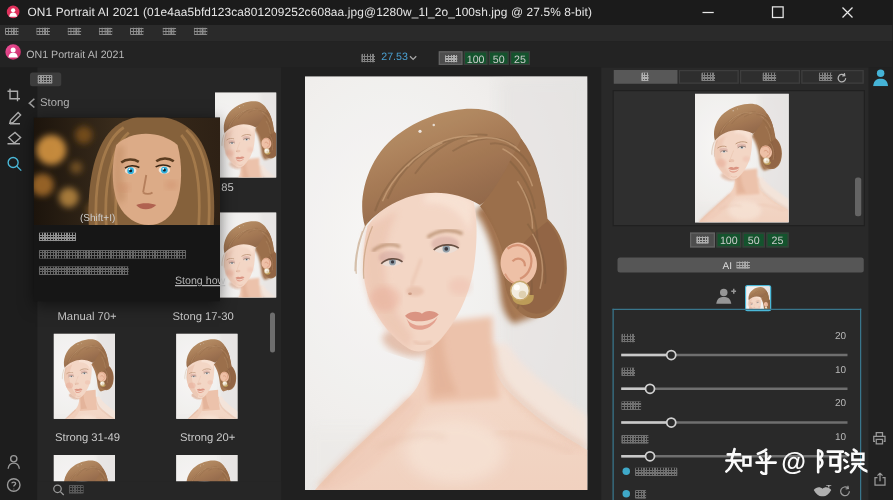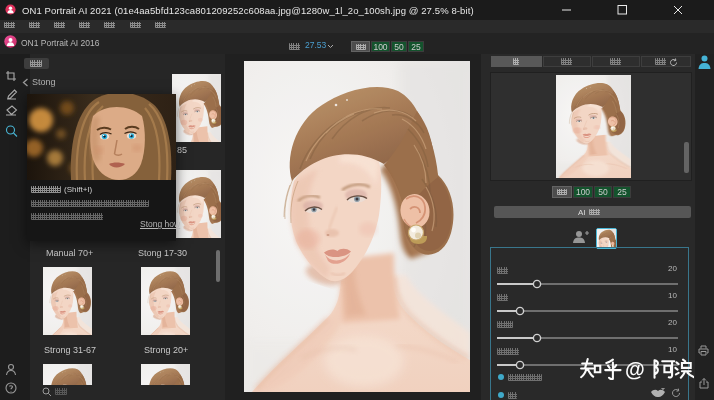--- a/index.html
+++ b/index.html
@@ -50,21 +50,21 @@
  <defs>
         <linearGradient id="pk" x1="0" y1="0" x2="1" y2="1">
           <stop offset="0" stop-color="#ee4f9b"></stop>
           <stop offset="1" stop-color="#c72a62"></stop>
         </linearGradient>
       </defs>
  <circle cx="6.5" cy="6.5" r="6.2" fill="url(#pk)"></circle>
  <circle cx="6.5" cy="5" r="2" fill="#fff"></circle>
       <path d="M2.8,11 C3,8.2 4.5,7.2 6.5,7.2 C8.5,7.2 10,8.2 10.2,11 Z" fill="#fff"></path>
 </svg>
-<div class="abs" style="left:21px;top:38px;font-size:8.5px;color:#b9b9b9">ON1 Portrait AI 2016</div>
+<div class="abs" style="left:21px;top:38px;font-size:8.5px;color:#b9b9b9">ON1 Portrait AI 2021</div>
 <div class="fk" style="left:289px;top:43px;width:11px;height:6.5px;color:#bdbdbd"></div>
 <div class="abs" style="left:305px;top:40px;font-size:8.5px;color:#4a9fd0">27.53</div>
 <svg class="abs" style="left:327px;top:44px" width="7" height="5" viewBox="0 0 7 5">
       <path d="M1,1 l2.5,2.5 L6,1" stroke="#aaa" fill="none"></path>
     </svg>
 <div class="seg" style="left:350px;top:41px;height:11px">
  <div class="on" style="width:19px">
         <span class="fk" style="position:static;display:inline-block;width:10px;height:6px;color:#e8e8e8"></span>
       </div>
  <div style="width:19px">100</div>
@@ -213,21 +213,21 @@
         <use href="#port"></use>
       </svg></div>
 <div class="lbl" style="left:46px;top:248px">Manual 70+</div>
 <div class="lbl" style="left:138px;top:248px">Stong 17-30</div>
 <div class="thumbw" style="left:43px;top:267px;width:49px;height:68px"><svg width="49" height="72" viewBox="12 8 202 296" preserveAspectRatio="xMidYMin slice">
         <use href="#port"></use>
       </svg></div>
 <div class="thumbw" style="left:141px;top:267px;width:49px;height:68px"><svg width="49" height="72" viewBox="12 8 202 296" preserveAspectRatio="xMidYMin slice">
         <use href="#port"></use>
       </svg></div>
-<div class="lbl" style="left:44px;top:345px">Strong 31-67</div>
+<div class="lbl" style="left:44px;top:345px">Strong 31-49</div>
 <div class="lbl" style="left:144px;top:345px">Strong 20+</div>
 <div class="thumbw" style="left:43px;top:364px;width:49px;height:36px"><svg width="49" height="72" viewBox="12 8 202 296" preserveAspectRatio="xMidYMin slice">
         <use href="#port"></use>
       </svg></div>
 <div class="thumbw" style="left:141px;top:364px;width:49px;height:36px"><svg width="49" height="72" viewBox="12 8 202 296" preserveAspectRatio="xMidYMin slice">
         <use href="#port"></use>
       </svg></div>
 <div class="abs" style="left:30px;top:385px;width:195px;height:15px;background:#262626"></div>
 <svg class="abs" style="left:42px;top:387px" width="10" height="10" viewBox="0 0 10 10" fill="none" stroke="#9a9a9a">
       <circle cx="4" cy="4" r="3"></circle>
@@ -359,21 +359,21 @@
       <circle cx="104.5" cy="42" r="1.2" fill="#10202c"></circle>
  <circle cx="76.6" cy="41.4" r=".7" fill="#fff"></circle>
       <circle cx="103.6" cy="41" r=".7" fill="#fff"></circle>
  <path d="M73,40.5 C76,38 81,38 84.5,40 M97.5,39.5 C101,37.5 106,37.5 109.5,39.5" stroke="#3a2614" stroke-width="1.3" fill="none"></path>
  <path d="M90,46 C89,52 88,57 87.5,60 M87.5,60 C89.5,61.5 93,61.5 95,60" stroke="#b57f5c" stroke-width="1.5" fill="none"></path>
  <path d="M82,70 C86,68 93,68 98,70 C94,74.5 85,74.5 82,70 Z" fill="#b06250"></path>
  <ellipse cx="72" cy="56" rx="5" ry="3.5" fill="#cf8f6c" opacity=".55" filter="url(#tb)"></ellipse>
  <ellipse cx="110" cy="54" rx="5" ry="3.5" fill="#cf8f6c" opacity=".55" filter="url(#tb)"></ellipse>
  </svg>
 <div class="fk" style="left:31px;top:186px;width:30px;height:7px;color:#dcdcdc"></div>
-<div class="abs" style="left:64px;top:185px;font-size:8px;color:#cfcfcf">(Shift+I)</div>
+<div class="abs" style="left:64px;top:170px;font-size:8px;color:#cfcfcf">(Shift+I)</div>
 <div class="fk" style="left:31px;top:200px;width:118px;height:6.5px;color:#989898"></div>
 <div class="fk" style="left:31px;top:213px;width:72px;height:6.5px;color:#989898"></div>
 <div class="abs" style="left:140px;top:219px;font-size:8.5px;color:#b5b5b5;text-decoration:underline">Stong how</div>
 
 <svg class="abs" style="left:580px;top:358px" width="114" height="22" viewBox="0 0 104 20">
  <g stroke="#fbfbfb" stroke-width="1.9" fill="none" stroke-linecap="round">
   <path d="M2,5 h9 M1,9.5 h11 M7,1 C6,5 5,8 4.5,9.5 M6,9.5 C5,13 3,16 1,17.5 M7,10 C8.5,13 10.5,16 12,17"></path>
   <path d="M13.5,7 h5 v6 h-5 Z"></path>
   <path d="M30,1.5 C28,3 26,4 24,4.5 M25.5,7 l1.5,2 M33,6.5 l-1.5,2 M23,11 h14 M30,4 V19 M30,19 C29,19.5 27.5,19 26.5,18"></path>
   <path d="M68,2 V18 M68,2 C72,3 72,6 68.5,8 M68.5,8 C72,9 72,13 68,15"></path>

